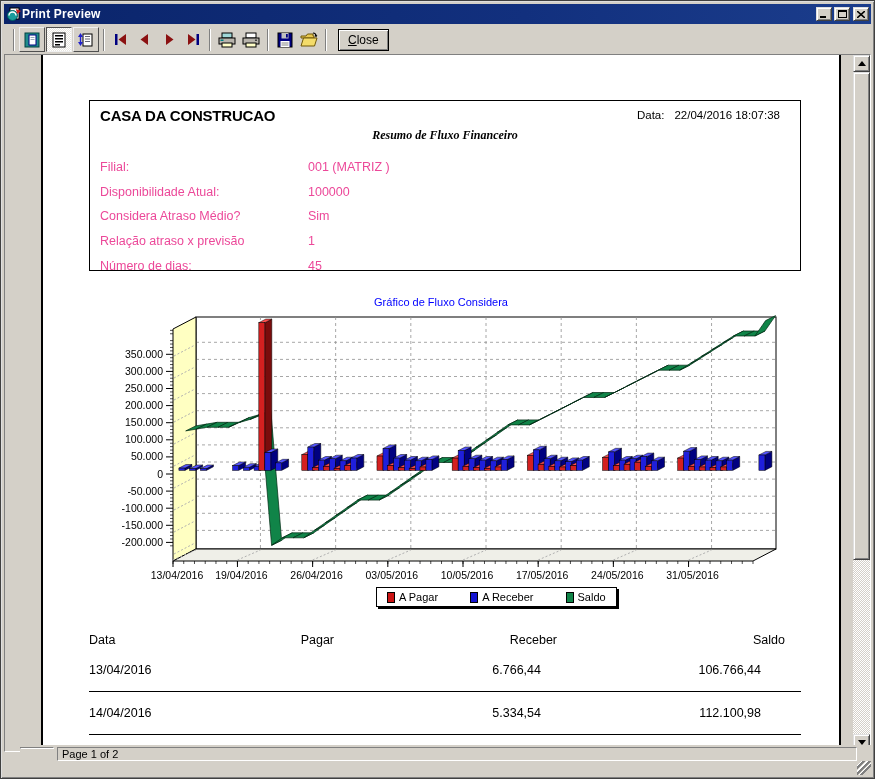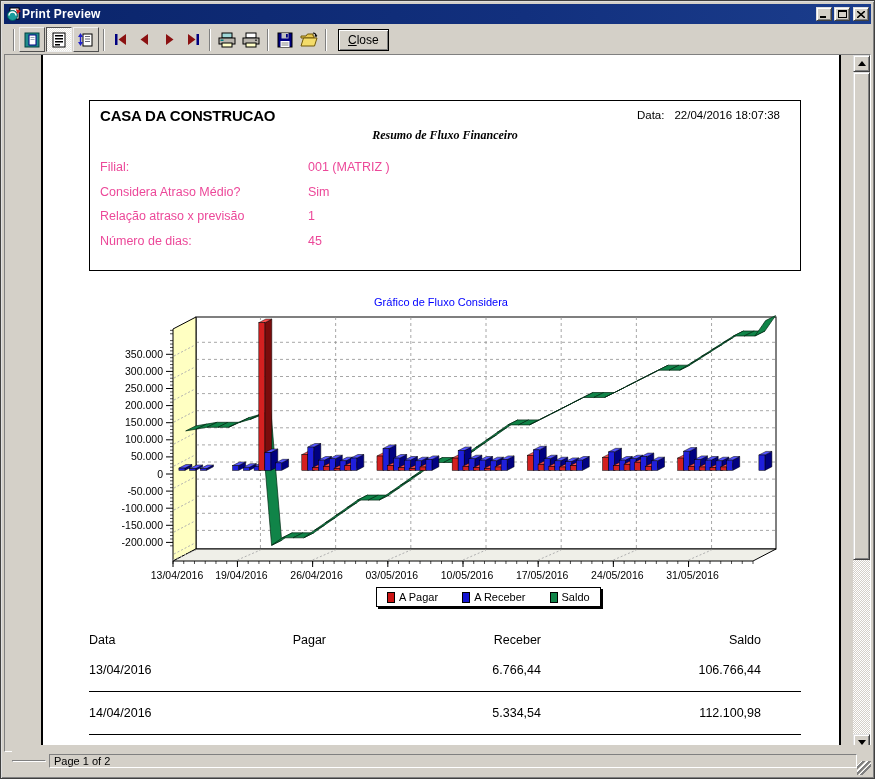--- a/index.html
+++ b/index.html
@@ -60,22 +60,22 @@
             border-top:5px solid #000; }
   .sb-track { position:absolute; left:0; right:0; top:17px; bottom:17px;
         background-color:#d4d0c8;
         background-image:linear-gradient(45deg,#fff 25%,transparent 25% 75%,#fff 75%),
                          linear-gradient(45deg,#fff 25%,transparent 25% 75%,#fff 75%);
         background-size:2px 2px; background-position:0 0,1px 1px; }
   .sb-thumb { position:absolute; left:0; width:17px; top:17px; height:488px; background:#d4d0c8;
           border:1px solid; border-color:#dfdfdf #404040 #404040 #dfdfdf;
           box-shadow: inset 1px 1px 0 #fff, inset -1px -1px 0 #808080; }
   
-  .statusbar { position:absolute; left:11px; right:3px; bottom:3px; height:30px;
-               background:#d4d0c8; display:flex; align-items:center; padding-top:2px; }
+  .statusbar { position:absolute; left:19px; right:3px; bottom:3px; height:30px;
+               background:#d4d0c8; display:flex; align-items:flex-start; padding-top:2px; }
   .spanel { border:1px solid; border-color:#808080 #fff #fff #808080;
             font-size:11px; display:flex; align-items:center; padding:0 4px; }
   .spanel.small { width:34px; margin-right:3px; }
   .spanel.big { flex:1; margin-right:14px; }
   .grip { position:absolute; right:0; bottom:0; width:14px; height:14px;
           background:
             linear-gradient(135deg, transparent 0 3px, #fff 3px 4px, #808080 4px 6px,
               transparent 6px 7px, #fff 7px 8px, #808080 8px 10px,
               transparent 10px 11px, #fff 11px 12px, #808080 12px 14px, transparent 14px); }
   
@@ -88,28 +88,28 @@
   .rpt-title { position:absolute; left:0; right:0; top:27px; text-align:center;
                font-family:"Liberation Serif", serif; font-weight:bold; font-style:italic;
                font-size:12px; color:#000; }
   .params { position:absolute; left:10px; right:10px; top:59px; }
   .prow { display:flex; height:24.7px; font-size:12.5px; color:#ec4899; }
   .prow .pl { width:208px; }
   .chart-title { position:absolute; left:0; right:0; top:241px; text-align:center;
                  font-size:11px; }
   .chartwrap { position:absolute; left:68px; top:254px; width:690px; height:280px; }
   .legend { position:absolute; left:333px; top:532px; display:inline-flex; align-items:center;
-            gap:24px; background:#fff; border:1px solid #000; box-shadow:2px 2px 0 #000;
+            gap:32px; background:#fff; border:1px solid #000; box-shadow:2px 2px 0 #000;
             padding:3px 10px; font-size:11px; color:#000; }
   .legend .item { display:flex; align-items:center; gap:4px; }
   .legend .sw { width:8px; height:11px; border:1px solid #000; display:inline-block; }
   .tbl-head, .tbl-row { position:absolute; left:46px; width:712px;
             display:grid; grid-template-columns:100px 137px 215px 220px 40px;
             font-size:12.5px; color:#000; }
-  .tbl-head { top:578px; }
+  .tbl-head { top:578px;gap:8px; }
   .tbl-row { height:33px; padding-top:4px; }
   .tbl-row.lined { border-bottom:1px solid #000; }
   .c-r { text-align:right; }
   svg text { font-family:"Liberation Sans", sans-serif; }
 </style>
 </head>
 <body>
 
 <div class="window">
 
@@ -252,20 +252,24 @@
       <div class="hdrbox">
         <div class="company">CASA DA CONSTRUCAO</div>
         <div class="dateline">
           <span class="lbl">Data:</span><span>22/04/2016 18:07:38</span>
         </div>
         <div class="rpt-title">Resumo de Fluxo Financeiro</div>
         <div class="params">
             <div class="prow">
               <span class="pl">Filial:</span>
               <span>001 (MATRIZ )</span>
+            </div>
+            <div class="prow">
+              <span class="pl">Disponibilidade Atual:</span>
+              <span>100000</span>
             </div>
             <div class="prow">
               <span class="pl">Considera Atraso Médio?</span>
               <span>Sim</span>
             </div>
             <div class="prow">
               <span class="pl">Relação atraso x previsão</span>
               <span>1</span>
             </div>
             <div class="prow">

